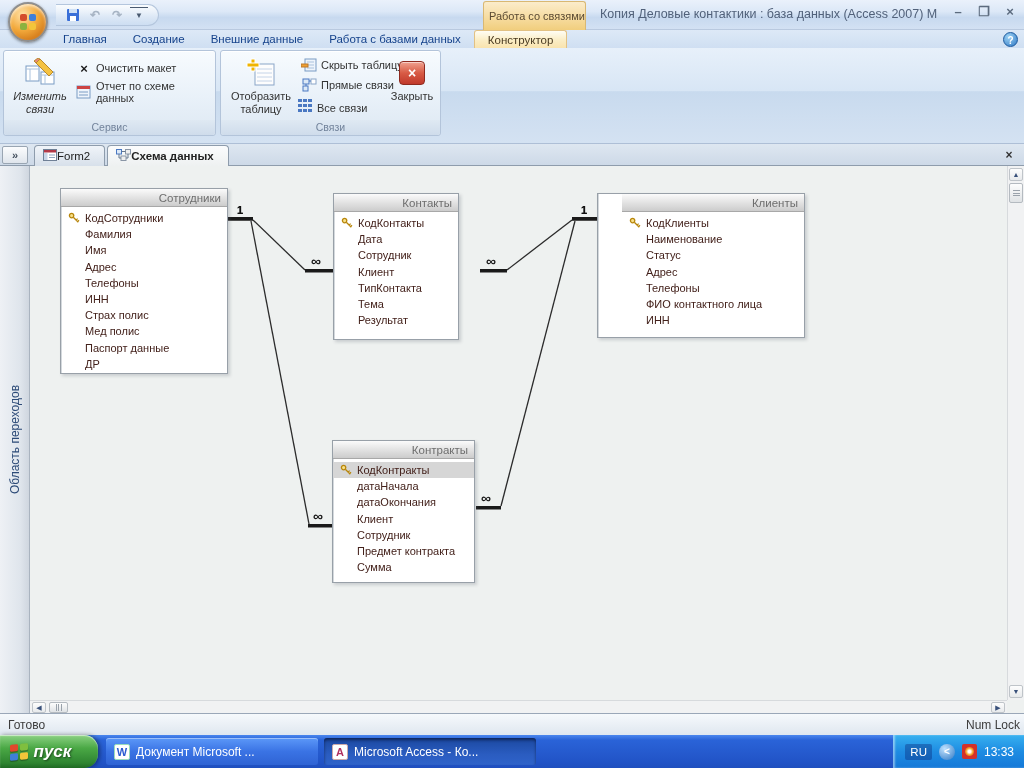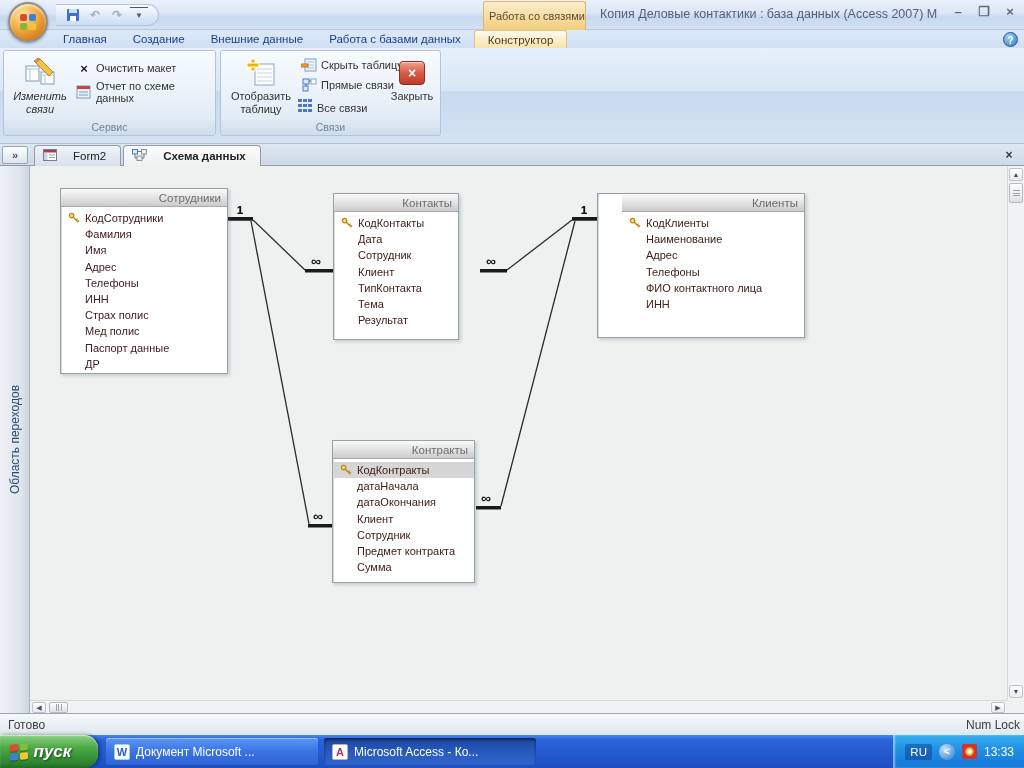--- a/index.html
+++ b/index.html
@@ -67,21 +67,21 @@
     background:linear-gradient(180deg,#f0a290,#d85b45 50%,#c0392b); color:#fff; font-weight:bold;
     font-size:14px; text-align:center; line-height:22px; box-shadow:inset 0 1px 0 rgba(255,255,255,.5); }
 
   
   .tabstrip { position:absolute; left:0; top:144px; width:1024px; height:22px;
     background:linear-gradient(180deg,#dee7f1,#cdd9e7); border-bottom:1px solid #8e9cac; }
   .nav-expander { position:absolute; left:2px; top:2px; width:26px; height:18px; text-align:center;
     background:linear-gradient(180deg,#fbfcfd,#dfe5ec); border:1px solid #99a5b2; border-radius:2px;
     font-size:11px; font-weight:bold; color:#44505e; line-height:17px; }
   .dtabs { position:absolute; left:34px; top:1px; display:flex; height:21px; gap:2px; }
-  .dtab { display:flex; align-items:center; gap:16px; padding:0 14px 0 8px; font-size:11.5px; color:#222;
+  .dtab { display:flex; align-items:center; gap:0; padding:0 14px 0 8px; font-size:11.5px; color:#222;
     border:1px solid #8e9cac; border-bottom:none; border-radius:4px 4px 0 0;
     background:linear-gradient(180deg,#f0f4f9,#d7e0ea); }
   .dtab.active { background:linear-gradient(180deg,#fbfcfd,#eef1f1); font-weight:bold; }
   .doc-close { position:absolute; right:7px; top:3px; width:16px; height:16px; font-size:12px; font-weight:bold;
     color:#333; text-align:center; line-height:16px; }
 
   
   .navpane { position:absolute; left:0; top:166px; width:30px; height:547px;
     background:linear-gradient(90deg,#eef1f5,#dfe5ec 70%,#cfd6df); border-right:1px solid #a9b3bf; }
   .navpane-label { position:absolute; left:0; top:0; width:30px; height:100%; display:flex;
@@ -445,20 +445,24 @@
             </svg>
           </span>
           <span>КодКлиенты</span>
         </div>
         <div class="trow">
           <span class="keycell"></span>
           <span>Наименование</span>
         </div>
         <div class="trow">
           <span class="keycell"></span>
+          <span>Статус</span>
+        </div>
+        <div class="trow">
+          <span class="keycell"></span>
           <span>Адрес</span>
         </div>
         <div class="trow">
           <span class="keycell"></span>
           <span>Телефоны</span>
         </div>
         <div class="trow">
           <span class="keycell"></span>
           <span>ФИО контактного лица</span>
         </div>

